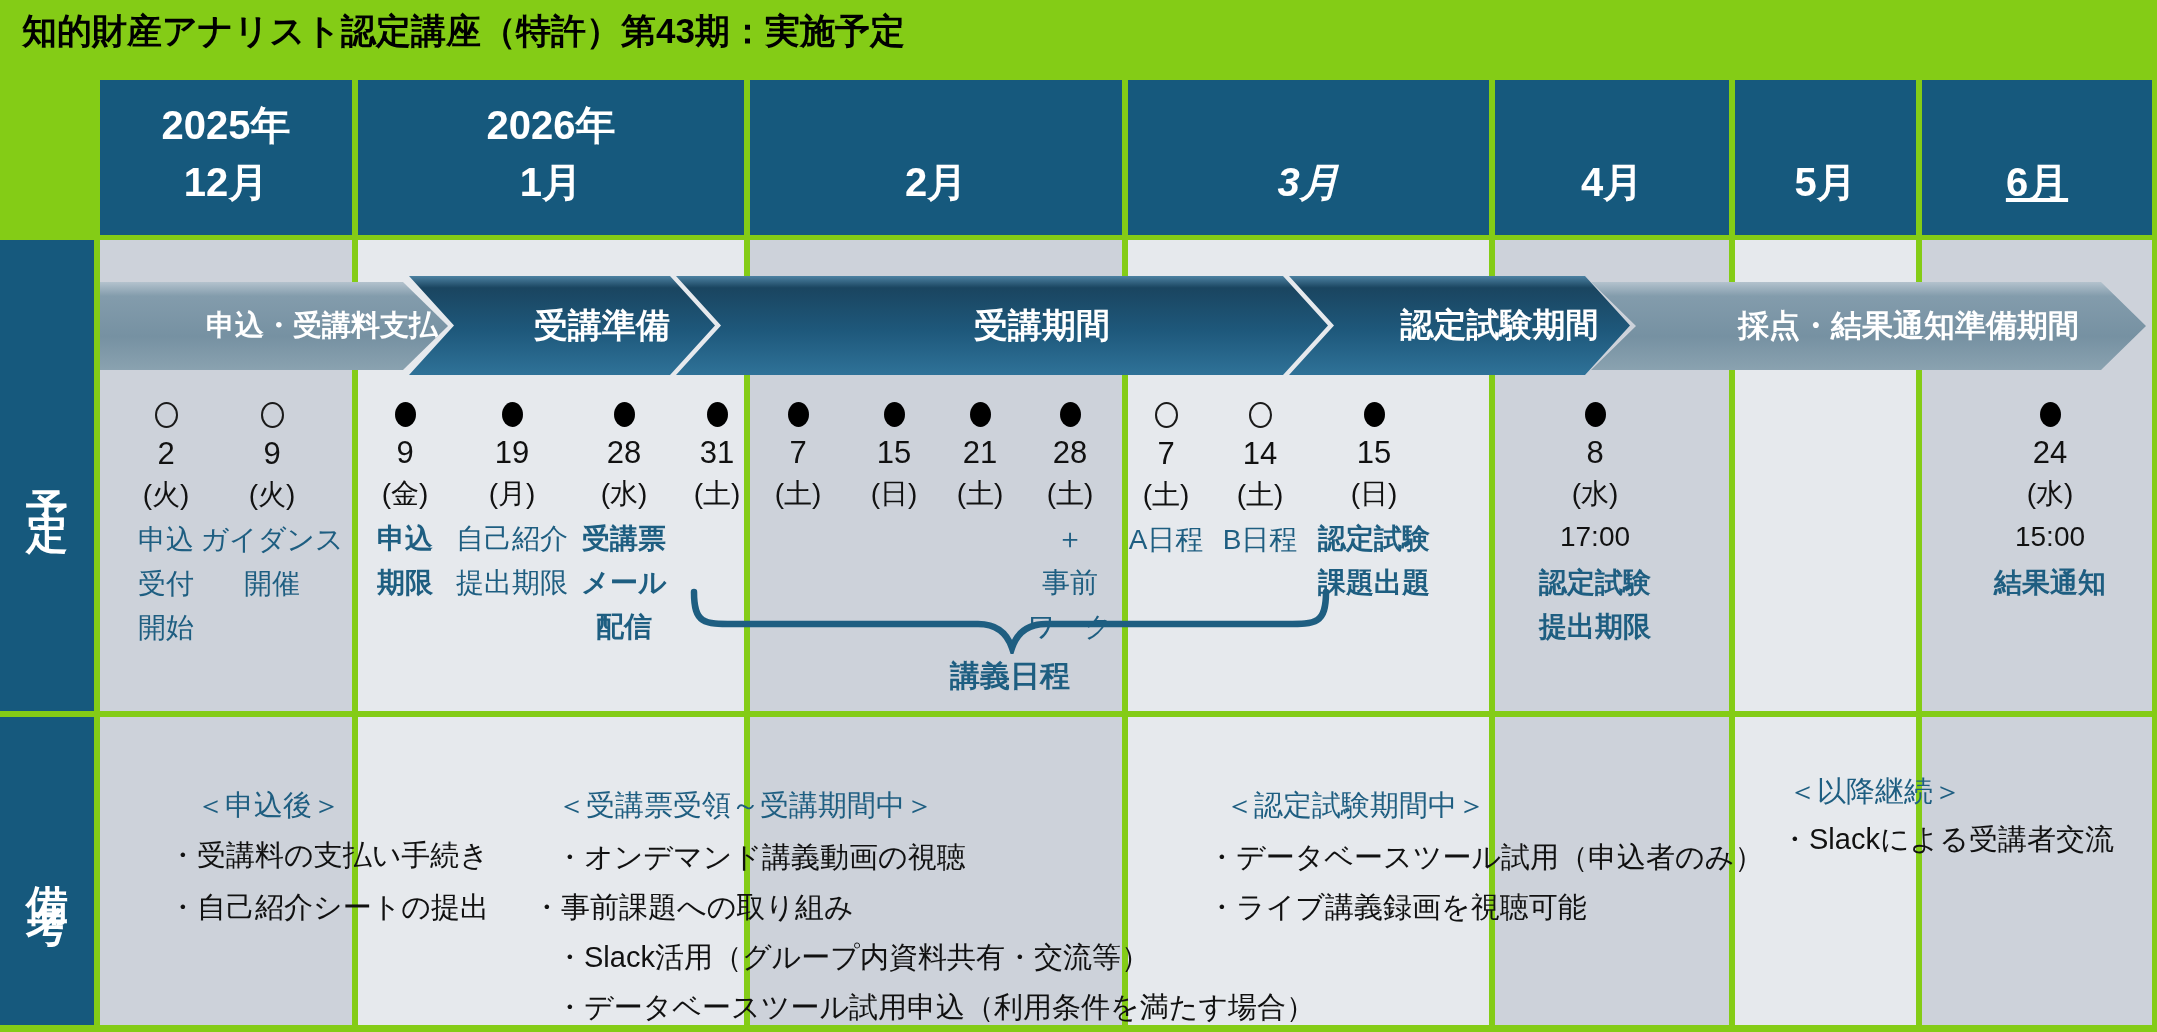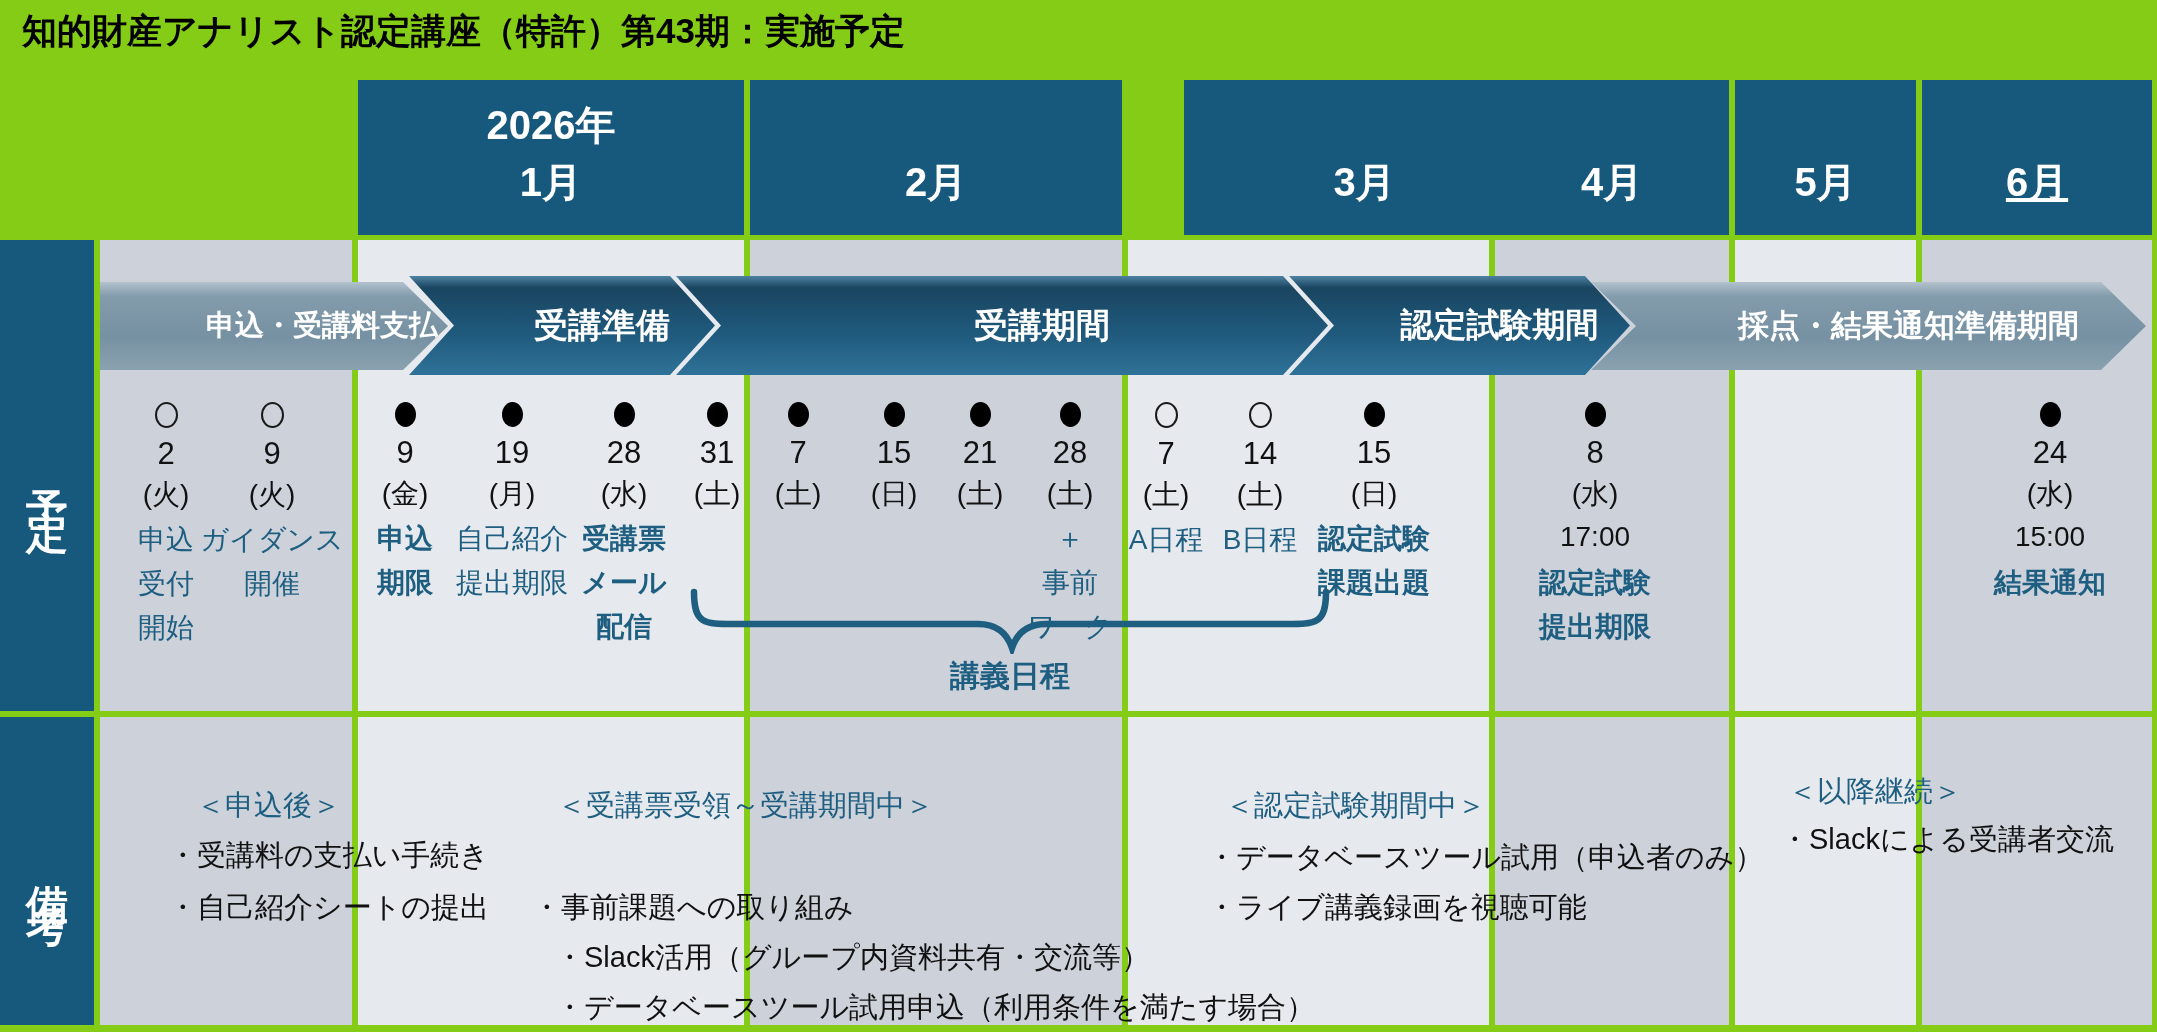--- a/index.html
+++ b/index.html
@@ -34,24 +34,26 @@
   .note-h{position:absolute;color:#1E5E81;font-size:29px;white-space:nowrap;}
   .note-line{position:absolute;color:#111;font-size:29px;white-space:nowrap;}
 </style>
 </head>
 <body>
 
 <div id="app">
 
   <div class="title">知的財産アナリスト認定講座（特許）第43期：実施予定</div>
 
+  <div class="cell hdr" style="left:100px;top:80px;width:252px;height:155px;">2025年
+12月</div>
   <div class="cell hdr" style="left:358px;top:80px;width:386px;height:155px;">2026年
 1月</div>
   <div class="cell hdr" style="left:750px;top:80px;width:372px;height:155px;">2月</div>
-  <div class="cell hdr" style="left:1184px;top:80px;width:361px;height:155px;">3月</div>
+  <div class="cell hdr" style="left:1128px;top:80px;width:361px;height:155px;font-style:italic;">3月</div>
   <div class="cell hdr" style="left:1495px;top:80px;width:234px;height:155px;">4月</div>
   <div class="cell hdr" style="left:1735px;top:80px;width:181px;height:155px;">5月</div>
   <div class="cell hdr" style="left:1922px;top:80px;width:230px;height:155px;text-decoration:underline;">6月</div>
 
   <div class="cell dark" style="left:100px;top:240px;width:252px;height:471px;"></div>
   <div class="cell light" style="left:358px;top:240px;width:386px;height:471px;"></div>
   <div class="cell dark" style="left:750px;top:240px;width:372px;height:471px;"></div>
   <div class="cell light" style="left:1128px;top:240px;width:361px;height:471px;"></div>
   <div class="cell dark" style="left:1495px;top:240px;width:234px;height:471px;"></div>
   <div class="cell light" style="left:1735px;top:240px;width:181px;height:471px;"></div>
@@ -182,20 +184,21 @@
   <svg class="brace" width="640" height="66" viewBox="0 0 640 66">
     <path d="M 4,4 C 4,36 14,36 44,36 L 288,36 Q 314,36 322,60 Q 330,36 356,36 L 596,36 C 626,36 636,36 636,4" fill="none" stroke="#1E5E81" stroke-width="6.5" stroke-linecap="round"></path>
   </svg>
   <div class="brace-label">講義日程</div>
 
   <div class="note-h" style="left:196px;top:786px;">＜申込後＞</div>
   <div class="note-line" style="left:168px;top:888px;">・自己紹介シートの提出</div>
   <div class="note-line" style="left:168px;top:836px;">・受講料の支払い手続き</div>
 
   <div class="note-h" style="left:557px;top:786px;">＜受講票受領～受講期間中＞</div>
+  <div class="note-line" style="left:555px;top:838px;">・オンデマンド講義動画の視聴</div>
   <div class="note-line" style="left:532px;top:888px;text-align:center;">・事前課題への取り組み</div>
   <div class="note-line" style="left:555px;top:938px;">・Slack活用（グループ内資料共有・交流等）</div>
   <div class="note-line" style="left:555px;top:988px;">・データベースツール試用申込（利用条件を満たす場合）</div>
 
   <div class="note-h" style="left:1225px;top:786px;">＜認定試験期間中＞</div>
   <div class="note-line" style="left:1207px;top:838px;">・データベースツール試用（申込者のみ）</div>
   <div class="note-line" style="left:1207px;top:888px;">・ライブ講義録画を視聴可能</div>
 
   <div class="note-h" style="left:1788px;top:772px;">＜以降継続＞</div>
   <div class="note-line" style="left:1780px;top:820px;">・Slackによる受講者交流</div>

